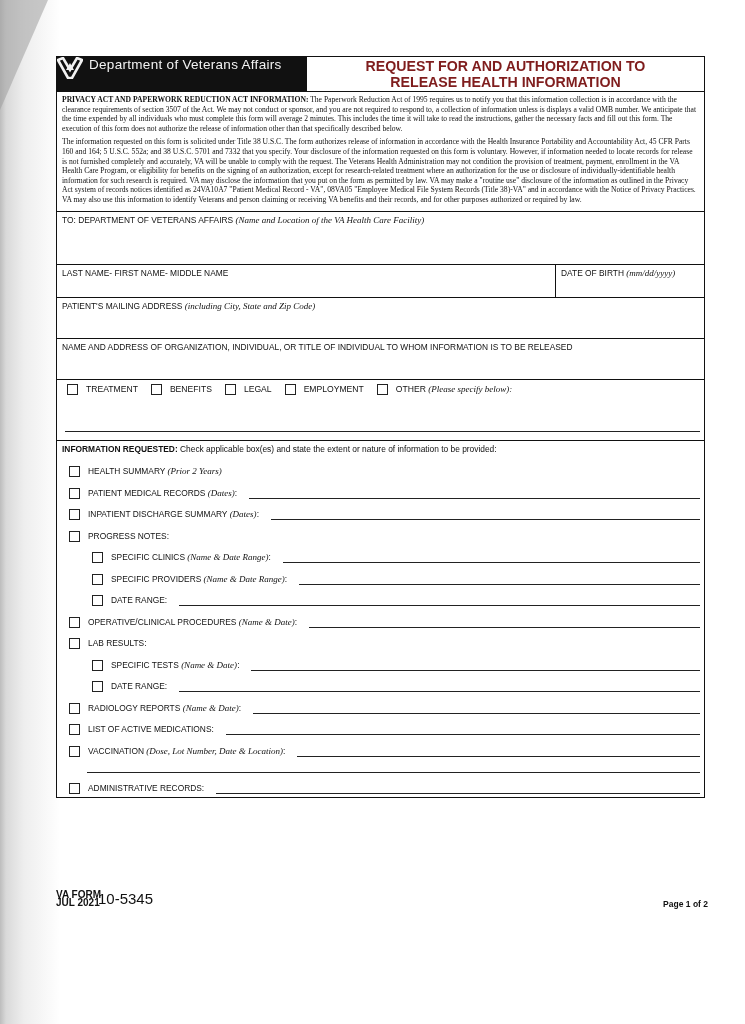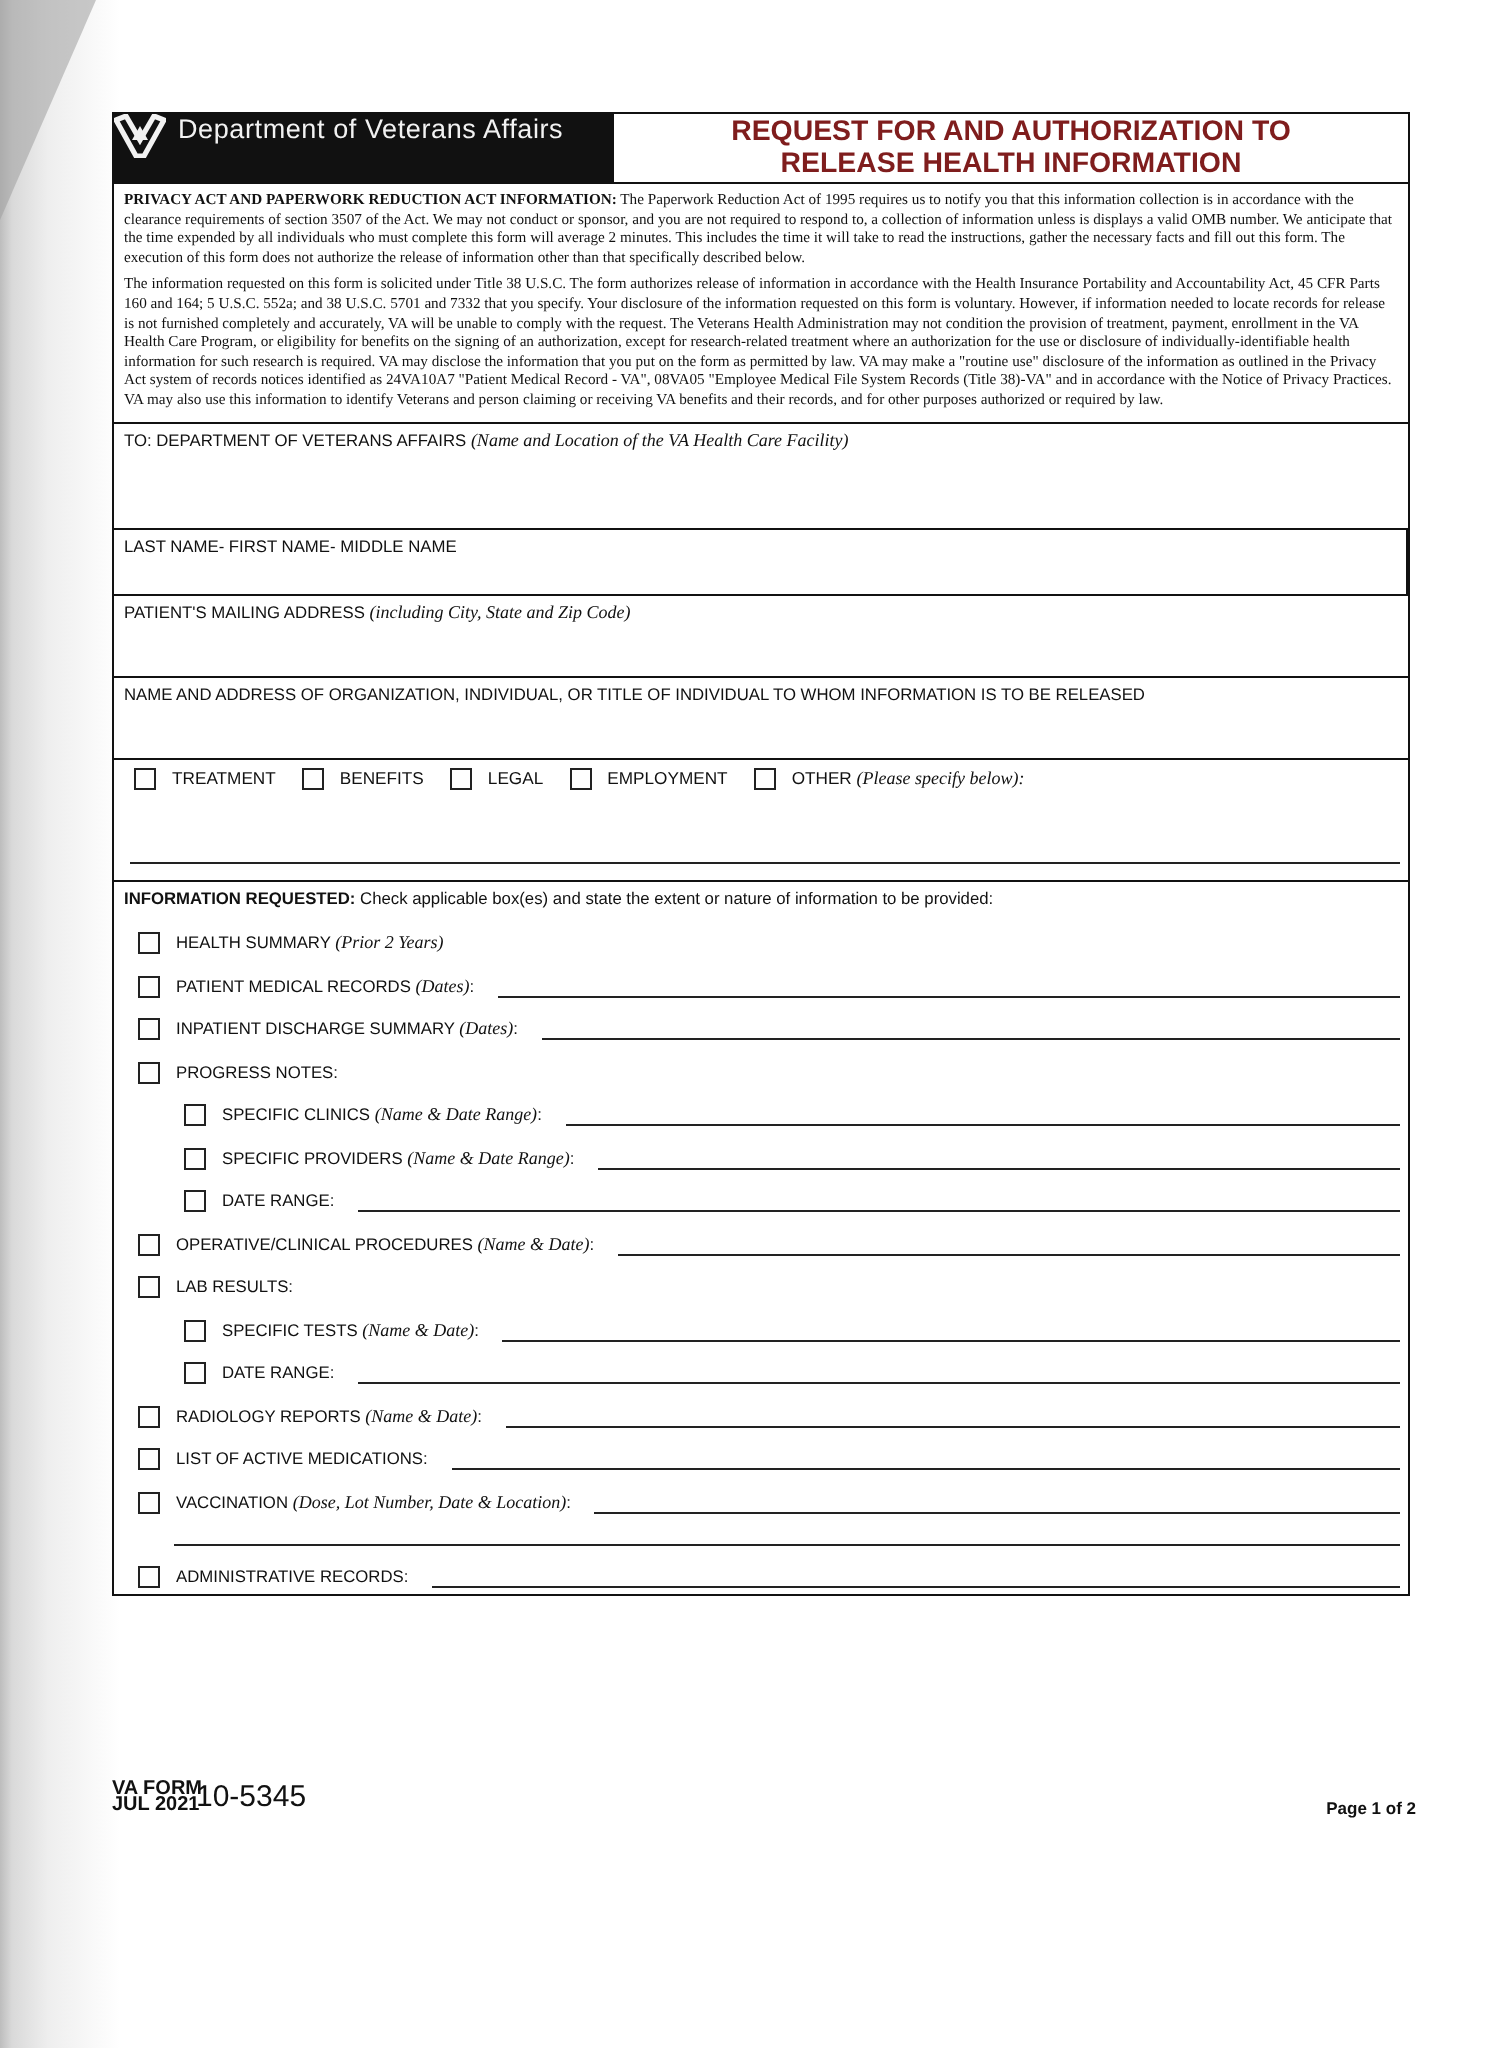--- a/index.html
+++ b/index.html
@@ -90,20 +90,23 @@
     </div>
 
     <div class="section row-to">
       <div class="label"><span>TO: DEPARTMENT OF VETERANS AFFAIRS</span> <i>(Name and Location of the VA Health Care Facility)</i></div>
     </div>
 
     <div class="section row-name">
       <div class="name-cell">
         <div class="label">LAST NAME- FIRST NAME- MIDDLE NAME</div>
       </div>
+      <div class="dob-cell">
+        <div class="label"><span>DATE OF BIRTH</span> <i>(mm/dd/yyyy)</i></div>
+      </div>
     </div>
 
     <div class="section row-addr">
       <div class="label"><span>PATIENT'S MAILING ADDRESS</span> <i>(including City, State and Zip Code)</i></div>
     </div>
 
     <div class="section row-release">
       <div class="label">NAME AND ADDRESS OF ORGANIZATION, INDIVIDUAL, OR TITLE OF INDIVIDUAL TO WHOM INFORMATION IS TO BE RELEASED</div>
     </div>
 

